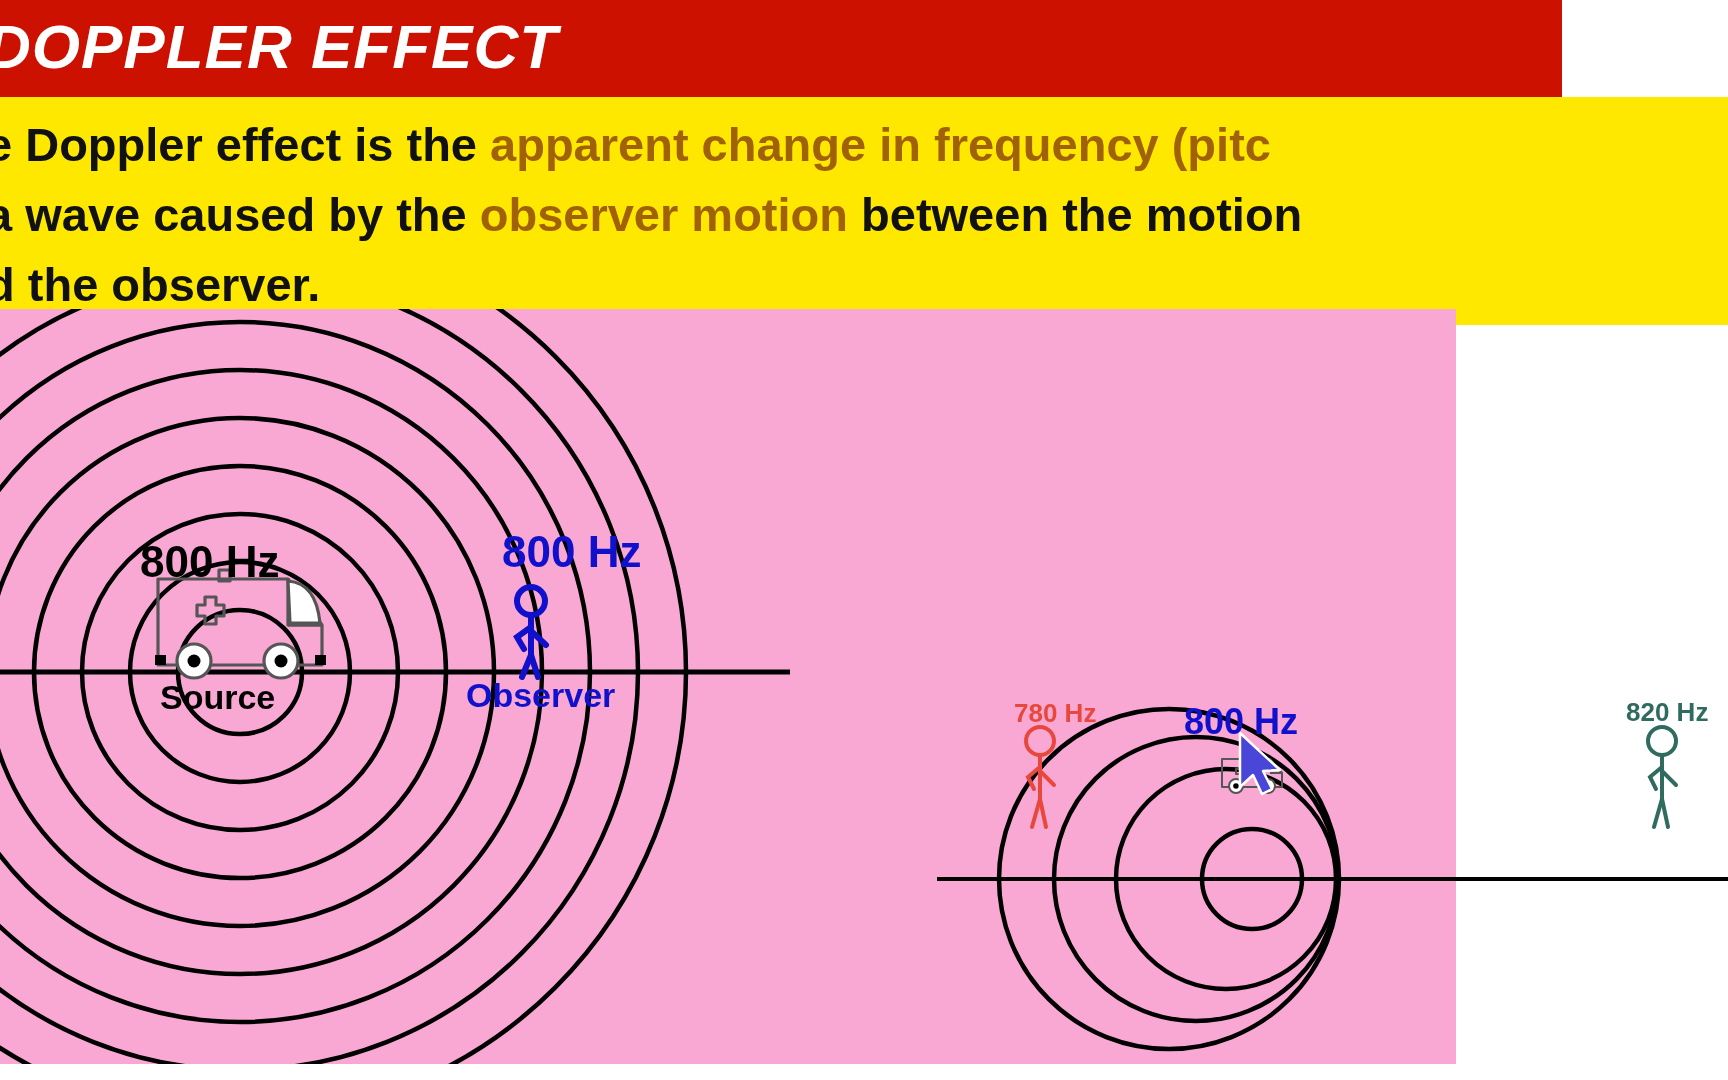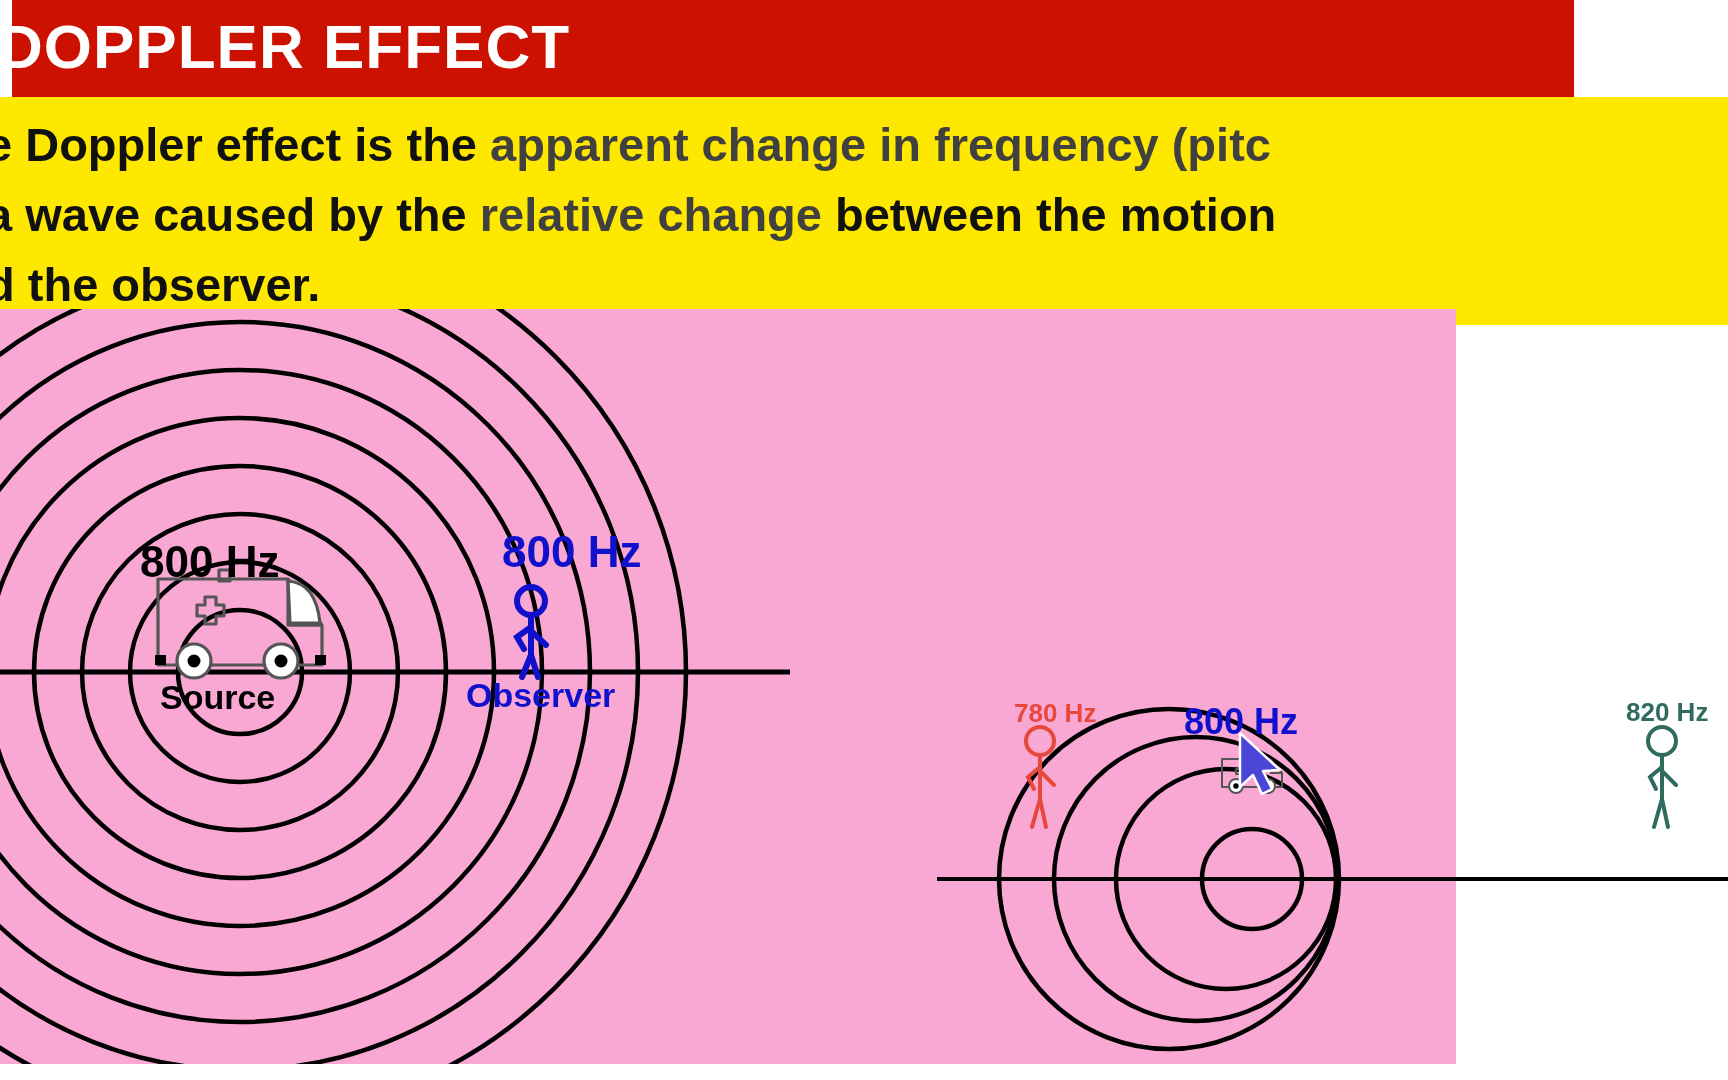--- a/index.html
+++ b/index.html
@@ -1,49 +1,49 @@
 <!DOCTYPE html>
 <html><head>
 <meta charset="utf-8">
 <style>
   html,body{margin:0;padding:0;background:#fff;}
   body{width:1728px;height:1080px;position:relative;overflow:hidden;
        font-family:"Liberation Sans",sans-serif;}
 
   
-  #banner{position:absolute;left:12px;top:0;width:1562px;height:97px;background:#CC1100;}
+  #banner{position:absolute;left:0;top:0;width:1562px;height:97px;background:#CC1100;font-style:italic;}
   #banner-title{position:absolute;left:-14px;top:14px;font-size:62px;font-weight:bold;
       color:#ffffff;letter-spacing:1px;white-space:nowrap;line-height:66px;}
 
   #yellow{position:absolute;left:0;top:97px;width:1728px;height:228px;background:#FFE800;}
   .yline{position:absolute;left:-14px;white-space:nowrap;font-size:47px;font-weight:bold;
       color:#111;line-height:52px;}
   #yl1{top:22px;} #yl2{top:92px;} #yl3{top:162px;}
-  .red-em{color:#404040;}
+  .red-em{color:#a16207;}
   .plain{font-weight:bold;}
 
   
   #stage{position:absolute;left:0;top:309px;width:1456px;height:755px;background:#f9a8d4;}
   svg{display:block;}
 
   .lbl{font-family:"Liberation Sans",sans-serif;font-weight:bold;}
 </style>
 </head>
 <body>
 
 <div id="banner">
   <div id="banner-title">DOPPLER EFFECT</div>
 </div>
 
 <div id="yellow">
   <div class="yline" id="yl1">
     <span>e Doppler effect</span><span class="plain"> is the </span><span class="red-em">apparent change in frequency (pitc</span>
   </div>
   <div class="yline" id="yl2">
-    <span class="plain">a wave caused by the  </span><span class="red-em">relative change</span><span class="plain"> between the motion</span>
+    <span class="plain">a wave caused by the  </span><span class="red-em">observer motion</span><span class="plain"> between the motion</span>
   </div>
   <div class="yline plain" id="yl3">d the observer.</div>
 </div>
 
 <div id="stage">
 <svg width="1728" height="755" viewBox="0 0 1728 755" xmlns="http://www.w3.org/2000/svg">
 
   <g fill="none" stroke="#000000" stroke-width="4.5">
     <circle cx="240" cy="363" r="62"></circle>
     <circle cx="240" cy="363" r="110"></circle>

